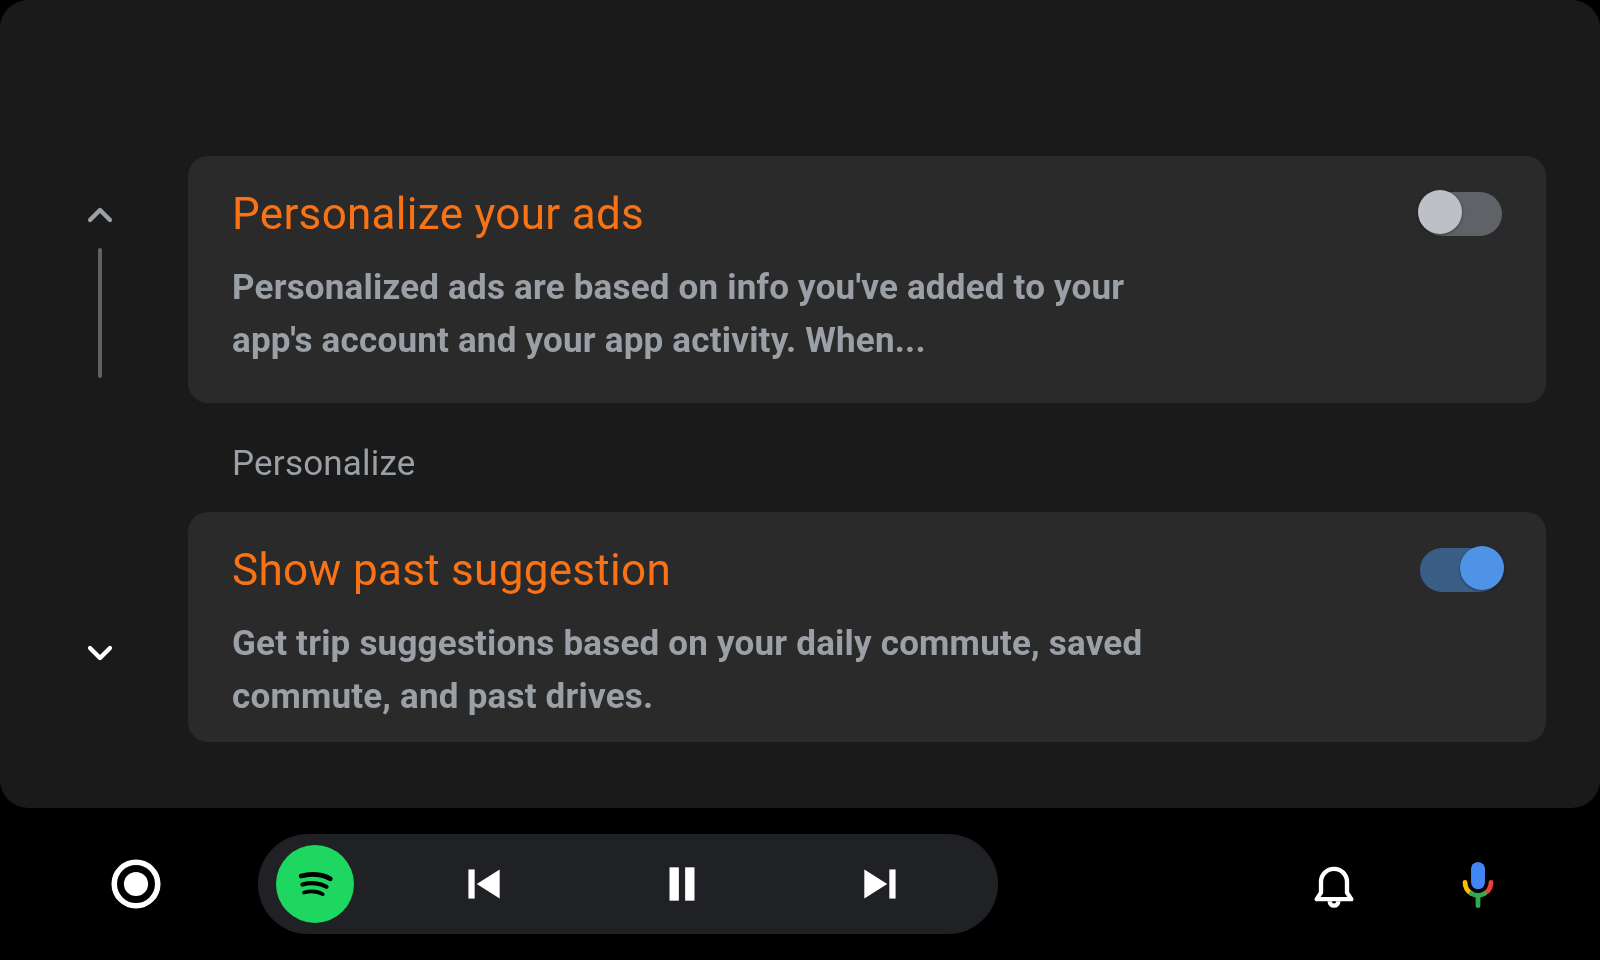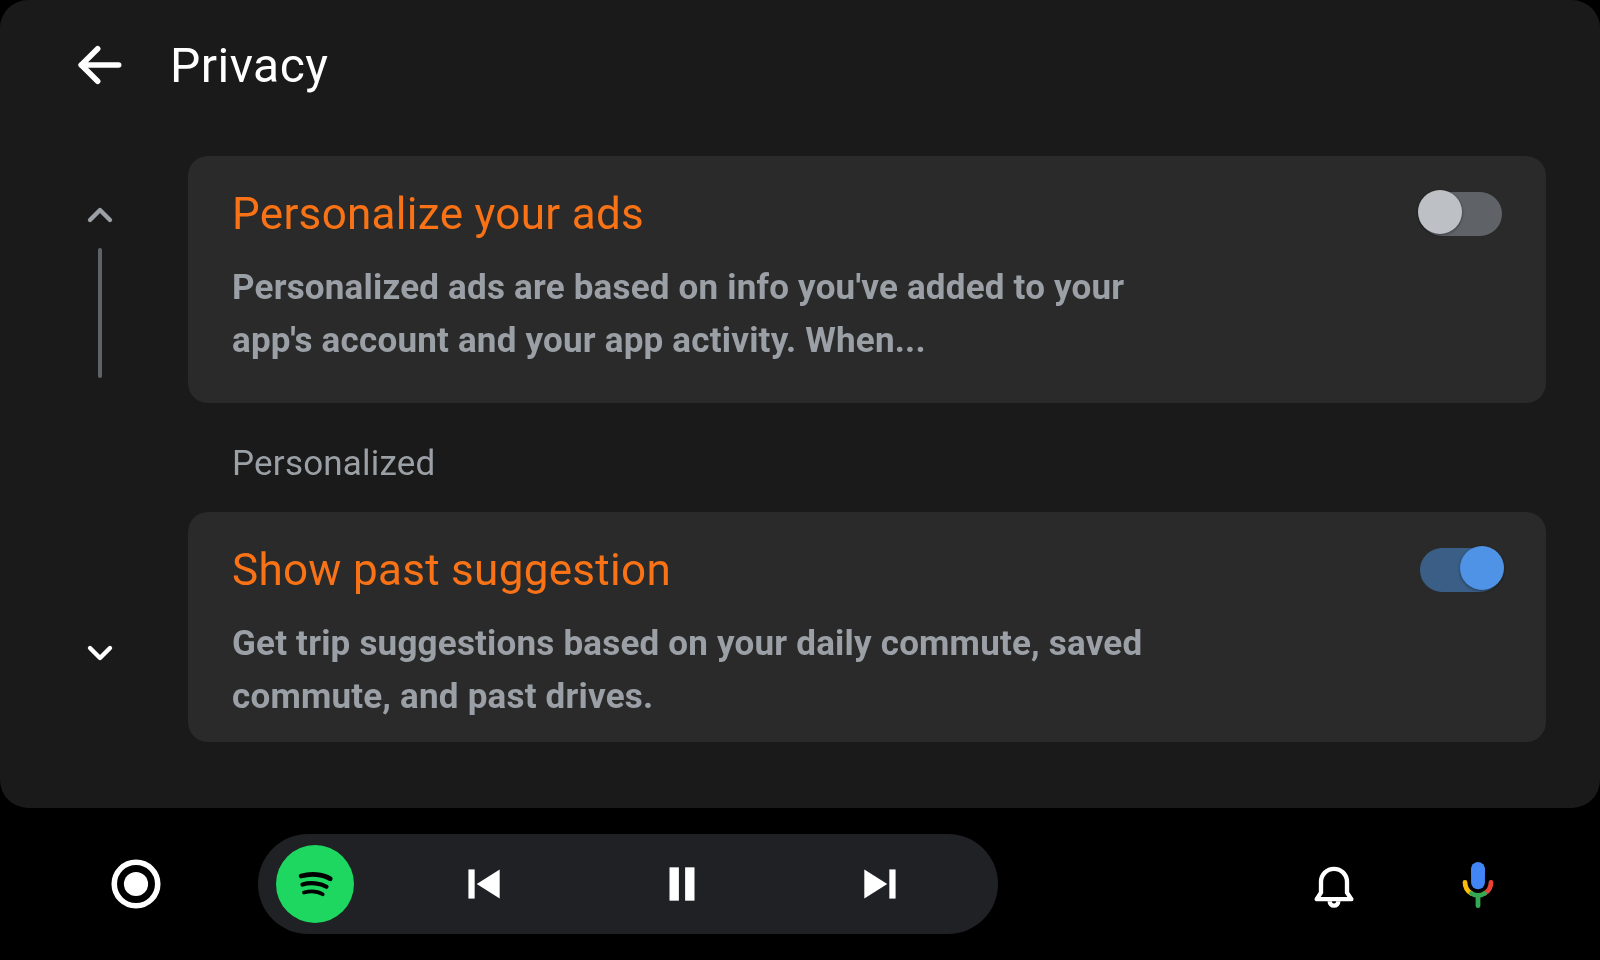--- a/index.html
+++ b/index.html
@@ -70,29 +70,20 @@
     flex: 1; display:flex; align-items:center; justify-content:center; cursor:pointer; color:#fff; height:100%;
   }
   .right-icons { margin-left: auto; display:flex; align-items:center; margin-right: 90px; gap: 80px;}
   .icon-btn { width:64px; height:64px; display:flex; align-items:center; justify-content:center; cursor:pointer; }
 </style>
 </head>
 <body>
 
 <div class="device">
   <div class="screen">
-    <div class="header">
-      <div class="back-btn">
-        <svg width="56" height="56" viewBox="0 0 24 24" fill="none" stroke="#fff" stroke-width="2.4" stroke-linecap="round" stroke-linejoin="round">
-            <line x1="20" y1="12" x2="4" y2="12"></line>
-            <polyline points="11 5 4 12 11 19"></polyline>
-          </svg>
-      </div>
-      <div class="title">Privacy</div>
-    </div>
 
     <div class="scroll-rail">
       <div class="scroll-up-btn">
         <svg width="40" height="40" viewBox="0 0 24 24" fill="none" stroke="#9aa0a6" stroke-width="2.6" stroke-linecap="round" stroke-linejoin="round">
             <polyline points="6 15 12 9 18 15"></polyline>
           </svg>
       </div>
       <div class="scroll-track"></div>
       <div class="scroll-down-btn">
         <svg width="40" height="40" viewBox="0 0 24 24" fill="none" stroke="#fff" stroke-width="2.6" stroke-linecap="round" stroke-linejoin="round">
@@ -104,21 +95,21 @@
     <div class="content-area">
       <div class="card">
         <div class="card-title">Personalize your ads</div>
         <div class="card-desc">Personalized ads are based on info you've added to your app's account and your app activity. When...</div>
         <div class="toggle off">
           <div class="track"></div>
           <div class="thumb"></div>
         </div>
       </div>
 
-      <div class="section-label">Personalized</div>
+      <div class="section-label">Personalize</div>
 
       <div class="card cut">
         <div class="card-title">Show past suggestion</div>
         <div class="card-desc">Get trip suggestions based on your daily commute, saved commute, and past drives.</div>
         <div class="toggle on">
           <div class="track"></div>
           <div class="thumb"></div>
         </div>
       </div>
     </div>

